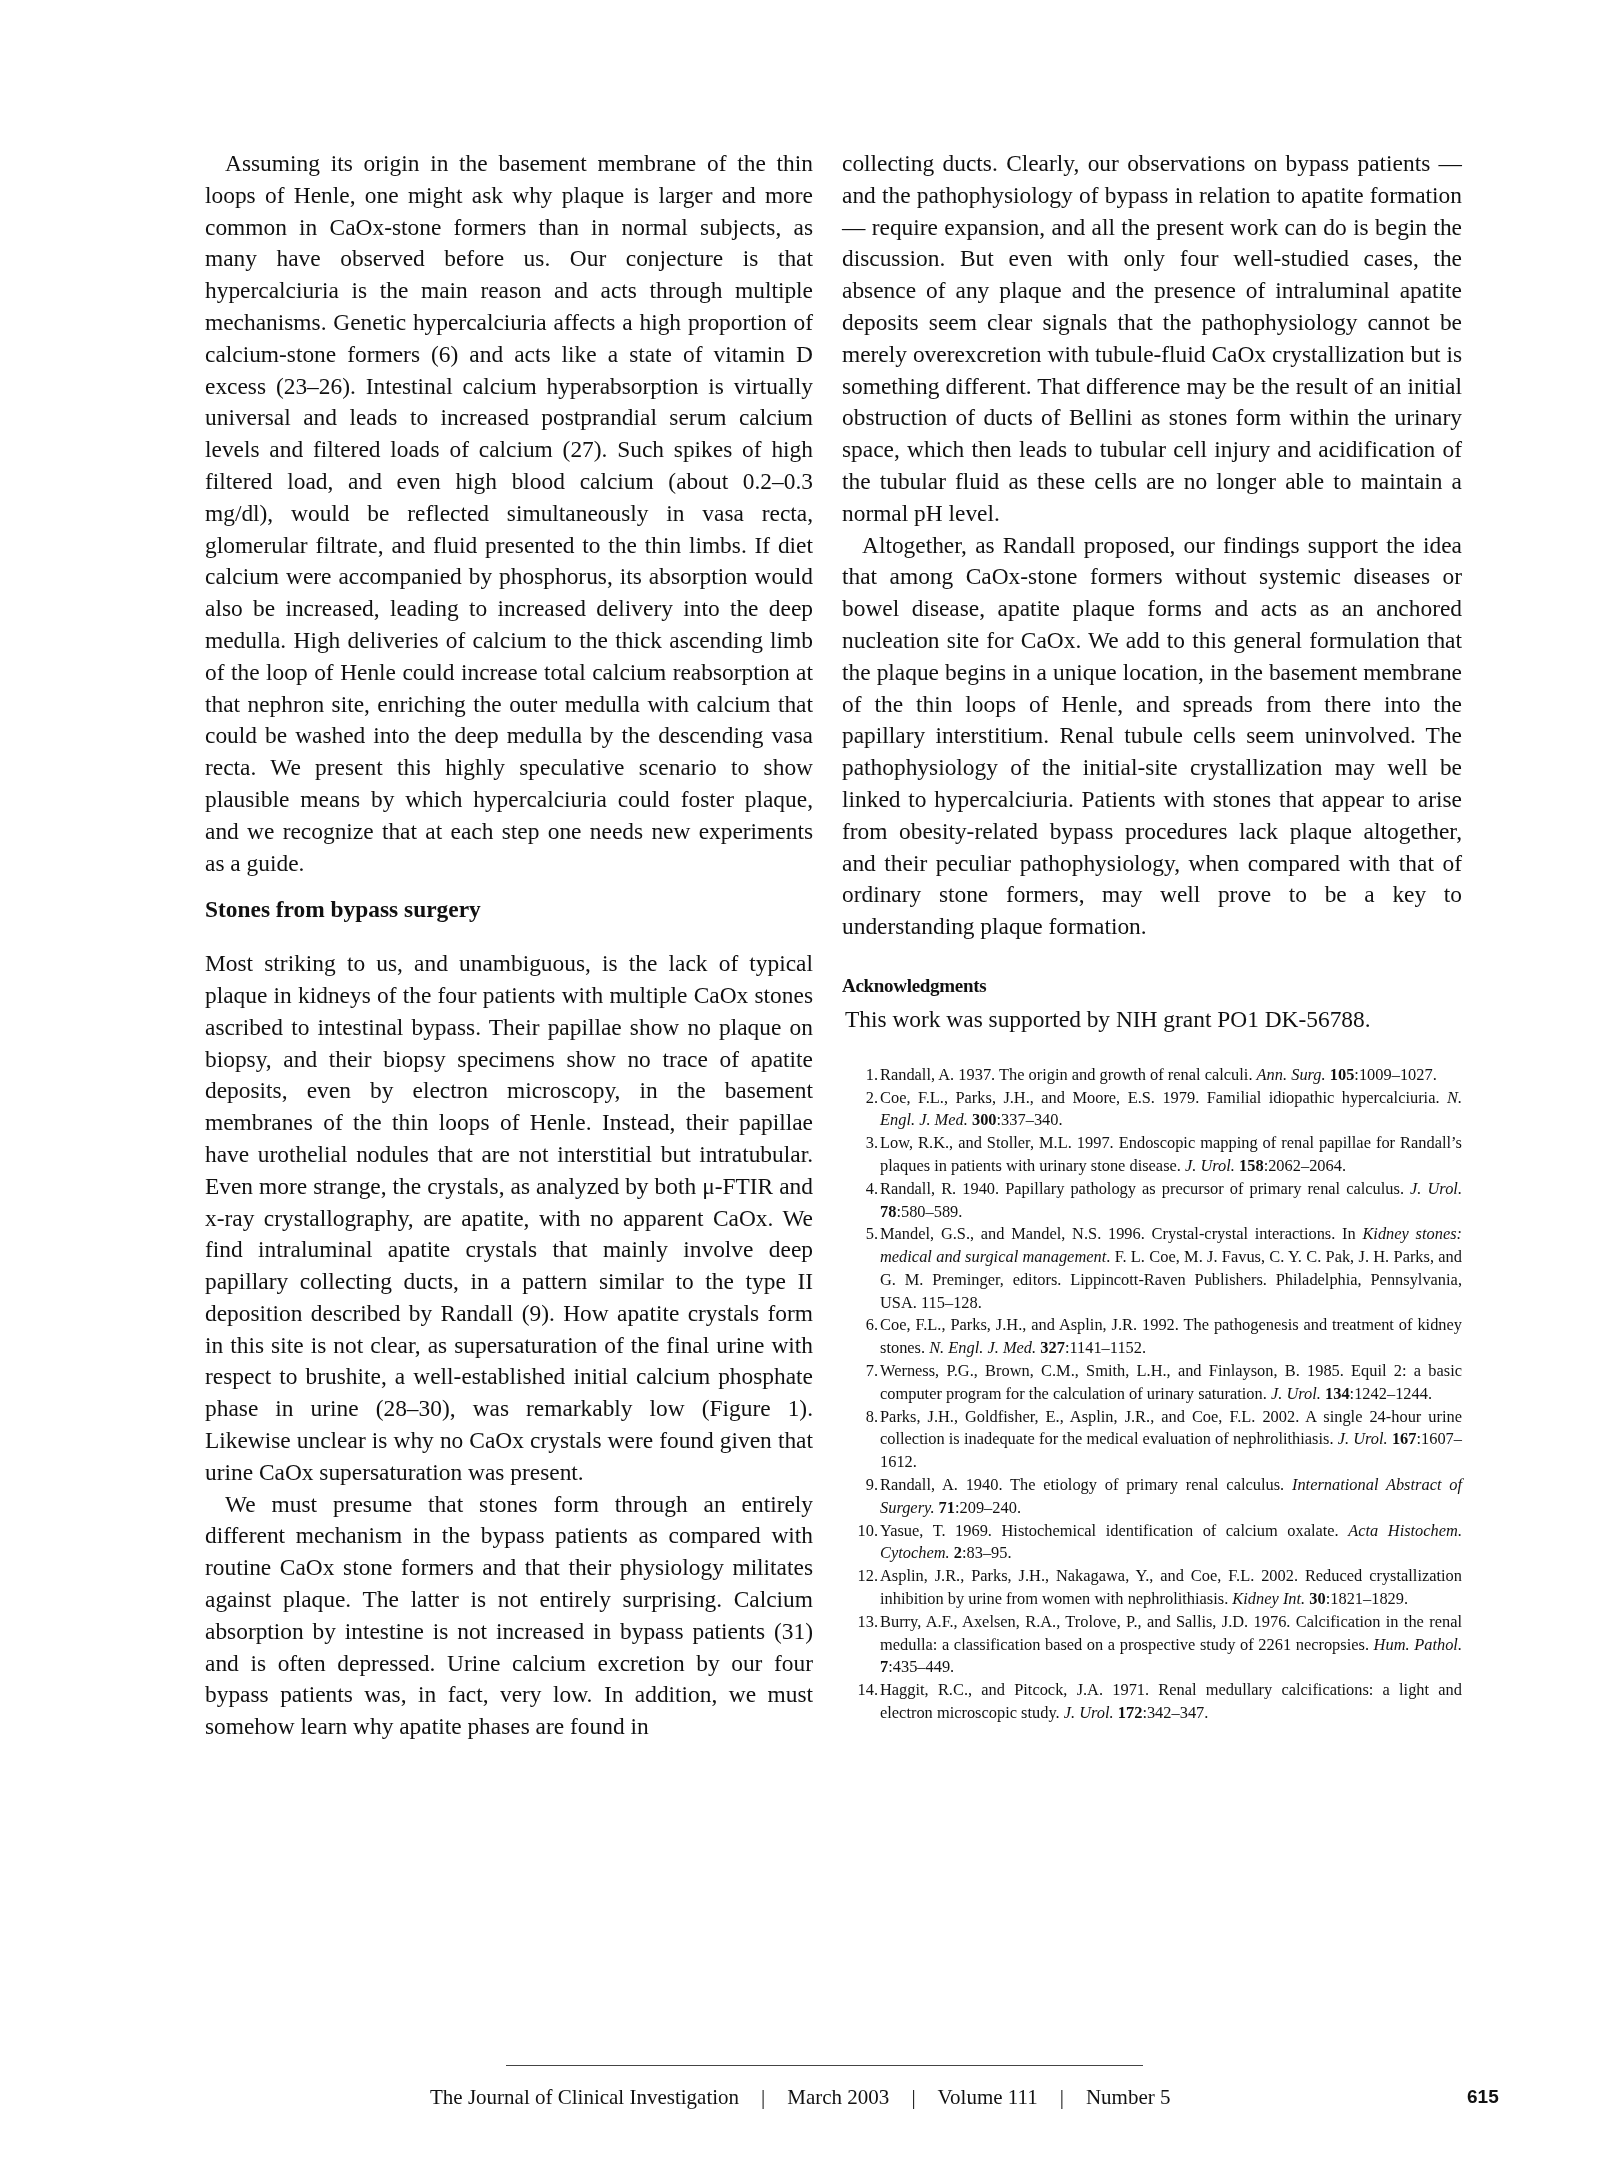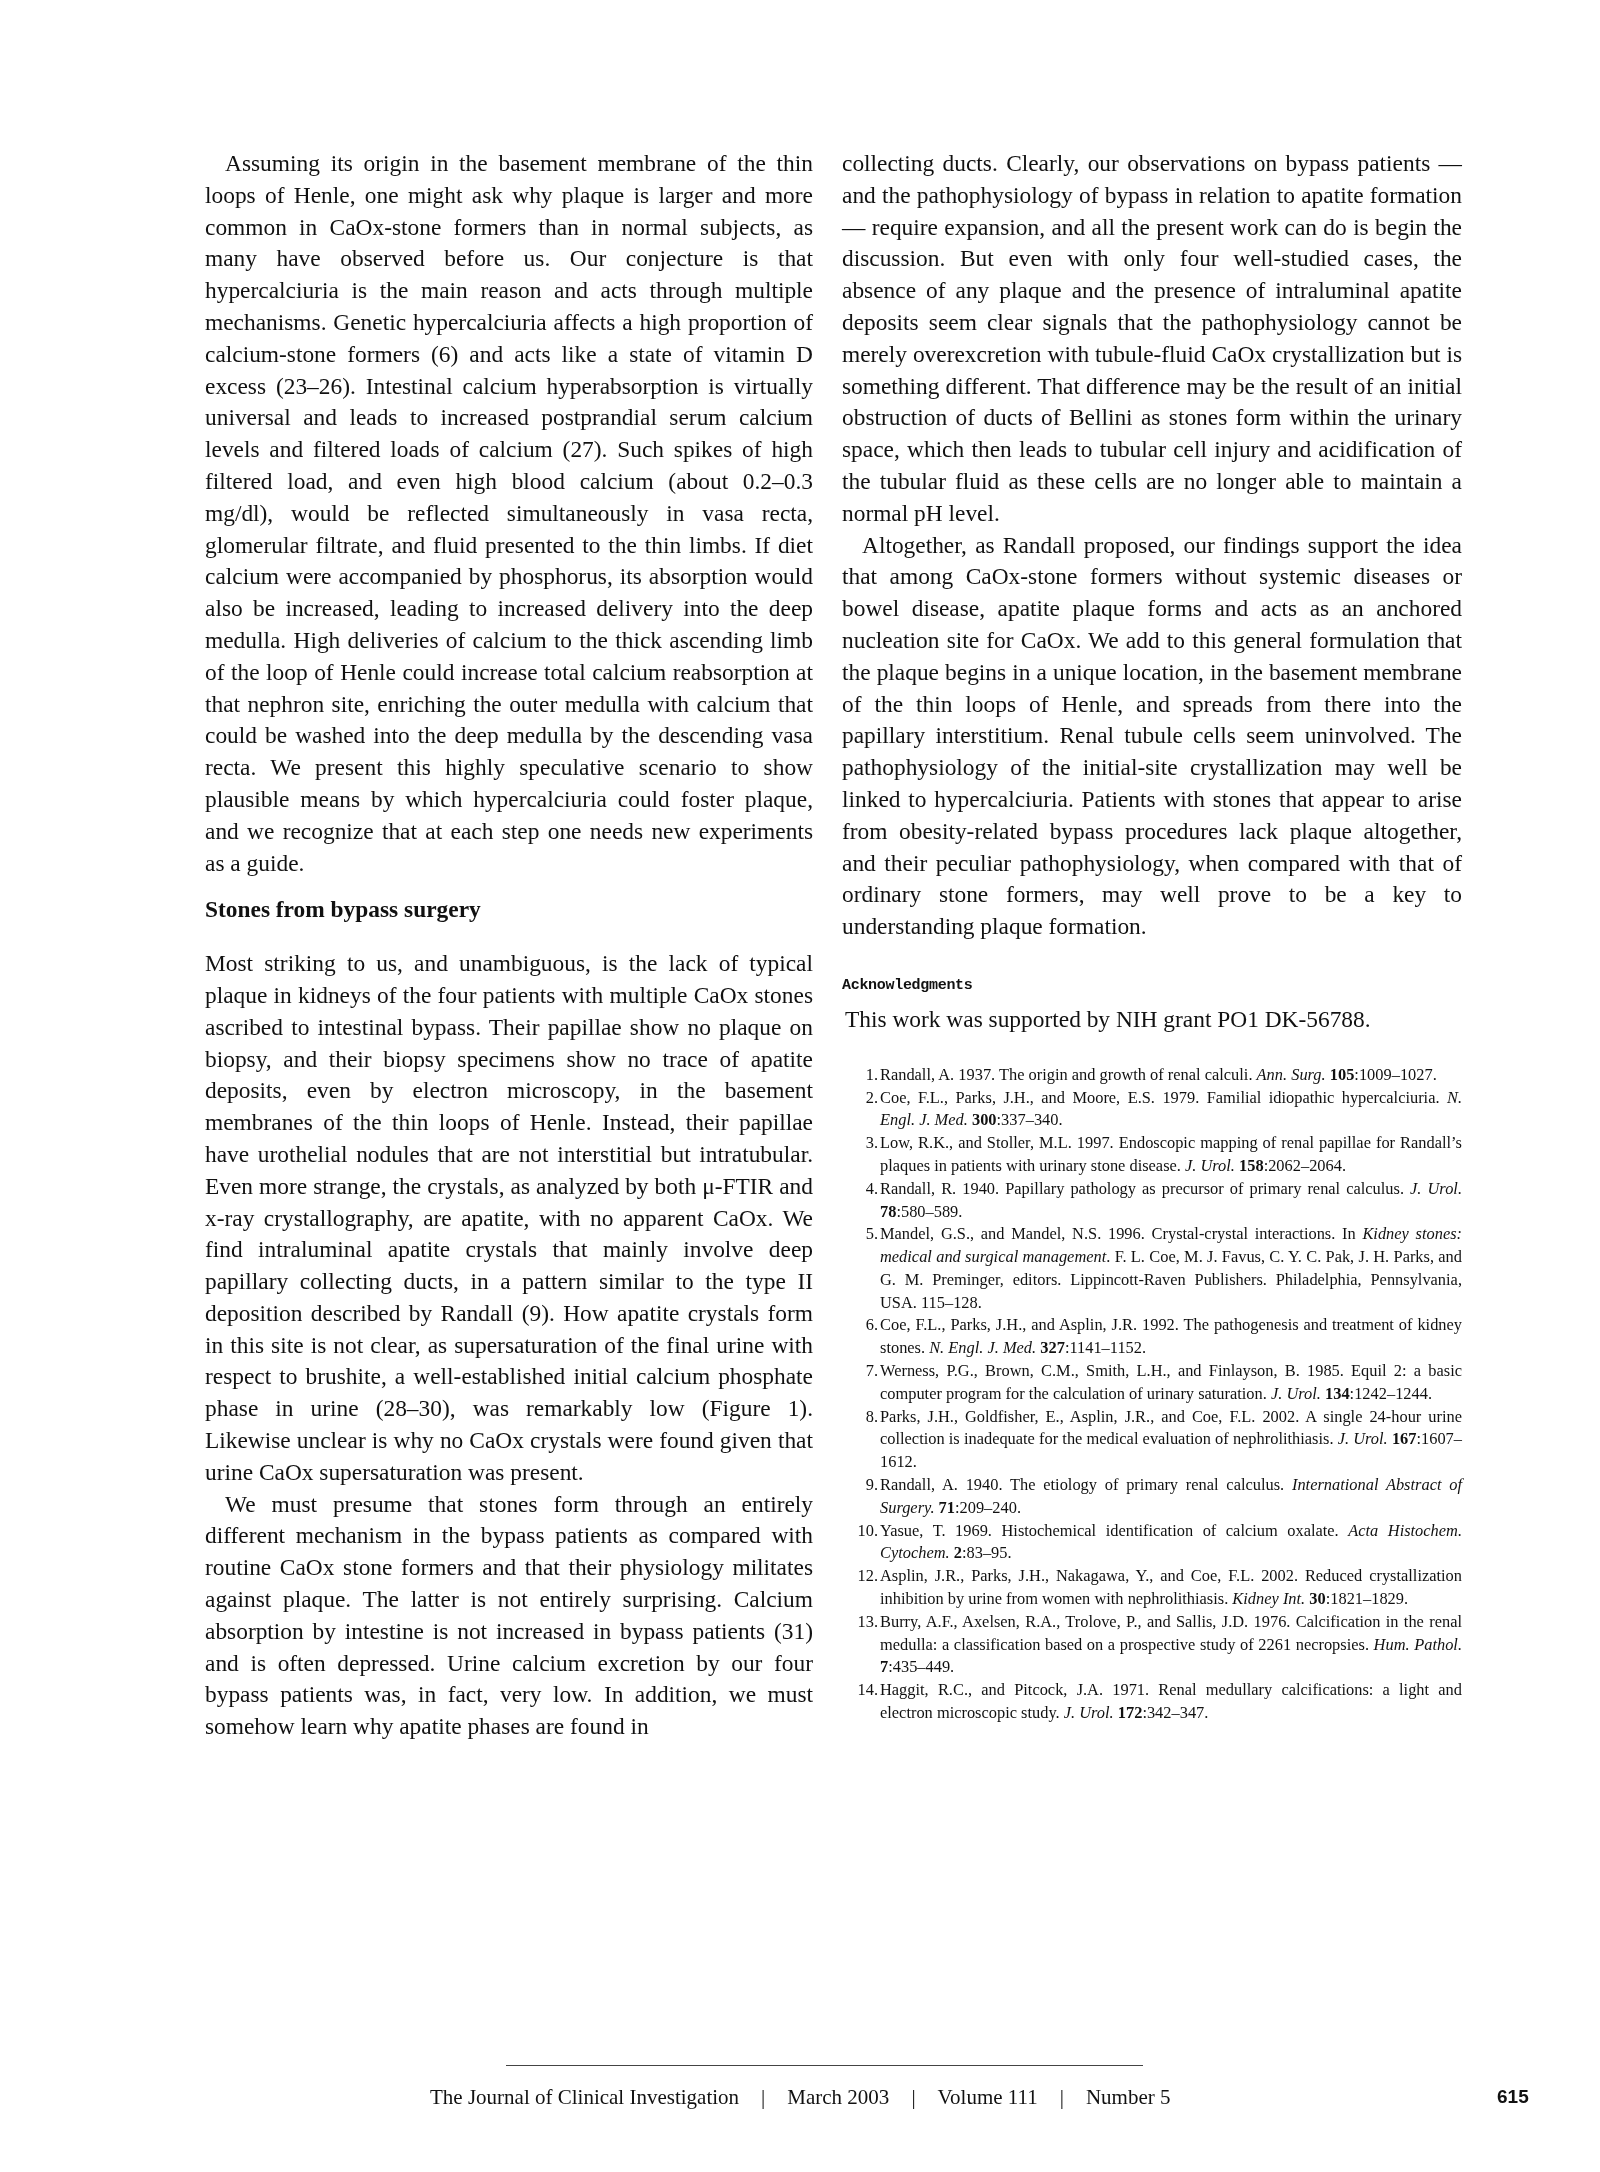--- a/index.html
+++ b/index.html
@@ -3,31 +3,31 @@
 <meta charset="utf-8">
 <style>
   html, body { margin: 0; padding: 0; background: #ffffff; }
   body { width: 1600px; height: 2172px; position: relative; overflow: hidden; color: #111; }
   .col { position: absolute; font-family: "Liberation Serif", "DejaVu Serif", serif; }
   .body-text { font-size: 23.4px; line-height: 31.8px; text-align: justify; margin: 0; hyphens: manual; }
   .indent { text-indent: 20px; }
   #left-col { left: 205px; top: 148px; width: 608px; }
   #right-col { left: 842px; top: 148px; width: 620px; }
   .subhead { font-family: "Liberation Serif", serif; font-weight: bold; font-size: 23.4px; line-height: 31.8px; margin: 15px 0 22px 0; }
-  .ack-head { font-family: Liberation Mono, monospace; font-weight: bold; font-size: 15px; line-height: 30px; margin: 28px 0 2px 0; letter-spacing: -0.3px; }
+  .ack-head { font-family: Liberation Serif, serif; font-weight: bold; font-size: 19px; line-height: 30px; margin: 28px 0 2px 0; letter-spacing: -0.3px; }
   .ack-text { font-size: 23.4px; line-height: 31.8px; margin: 3px; }
   ol.refs { list-style: none; margin: 28px 0 0 0; padding: 0; font-size: 16.4px; line-height: 22.8px; }
   ol.refs li { position: relative; padding-left: 38px; text-align: justify; }
   ol.refs li .num { position: absolute; left: 0; width: 36px; text-align: right; }
   .it { font-style: italic; }
   .b { font-weight: bold; }
   #footer-rule { position: absolute; left: 506px; top: 2065px; width: 637px; height: 0; border-top: 1.5px solid #444; }
   #footer { position: absolute; left: 430px; top: 2084px; width: 800px; font-family: "Liberation Serif", serif; font-size: 21px; line-height: 26px; white-space: nowrap; }
   #footer .sep { display: inline-block; margin: 0 22px; }
-  #page-num { position: absolute; left: 1497px; top: 2084px; font-family: "Liberation Sans", sans-serif; font-weight: bold; font-size: 19px; line-height: 26px; }
+  #page-num { position: absolute; left: 1467px; top: 2084px; font-family: "Liberation Sans", sans-serif; font-weight: bold; font-size: 19px; line-height: 26px; }
 </style>
 </head>
 <body>
 
 <div id="left-col" class="col">
   <p class="body-text indent">Assuming its origin in the basement membrane of the thin loops of Henle, one might ask why plaque is larger and more common in CaOx-stone formers than in normal subjects, as many have observed before us. Our conjecture is that hypercalciuria is the main reason and acts through multiple mechanisms. Genetic hypercalciuria affects a high proportion of calcium-stone formers (6) and acts like a state of vitamin D excess (23–26). Intestinal calcium hyperabsorption is virtually universal and leads to increased postprandial serum calcium levels and filtered loads of calcium (27). Such spikes of high filtered load, and even high blood calcium (about 0.2–0.3 mg/dl), would be reflected simultaneously in vasa recta, glomerular filtrate, and fluid presented to the thin limbs. If diet calcium were accompanied by phosphorus, its absorption would also be increased, leading to increased delivery into the deep medulla. High deliveries of calcium to the thick ascending limb of the loop of Henle could increase total calcium reabsorption at that nephron site, enriching the outer medulla with calcium that could be washed into the deep medulla by the descending vasa recta. We present this highly speculative scenario to show plausible means by which hypercalciuria could foster plaque, and we recognize that at each step one needs new experiments as a guide.</p>
   <div class="subhead">Stones from bypass surgery</div>
   <p class="body-text">Most striking to us, and unambiguous, is the lack of typical plaque in kidneys of the four patients with multiple CaOx stones ascribed to intestinal bypass. Their papillae show no plaque on biopsy, and their biopsy specimens show no trace of apatite deposits, even by electron microscopy, in the basement membranes of the thin loops of Henle. Instead, their papillae have urothelial nodules that are not interstitial but intratubular. Even more strange, the crystals, as analyzed by both μ-FTIR and x-ray crystallography, are apatite, with no apparent CaOx. We find intraluminal apatite crystals that mainly involve deep papillary collecting ducts, in a pattern similar to the type II deposition described by Randall (9). How apatite crystals form in this site is not clear, as supersaturation of the final urine with respect to brushite, a well-established initial calcium phosphate phase in urine (28–30), was remarkably low (Figure 1). Likewise unclear is why no CaOx crystals were found given that urine CaOx supersaturation was present.</p>
   <p class="body-text indent">We must presume that stones form through an entirely different mechanism in the bypass patients as compared with routine CaOx stone formers and that their physiology militates against plaque. The latter is not entirely surprising. Calcium absorption by intestine is not increased in bypass patients (31) and is often depressed. Urine calcium excretion by our four bypass patients was, in fact, very low. In addition, we must somehow learn why apatite phases are found in</p>
 </div>

